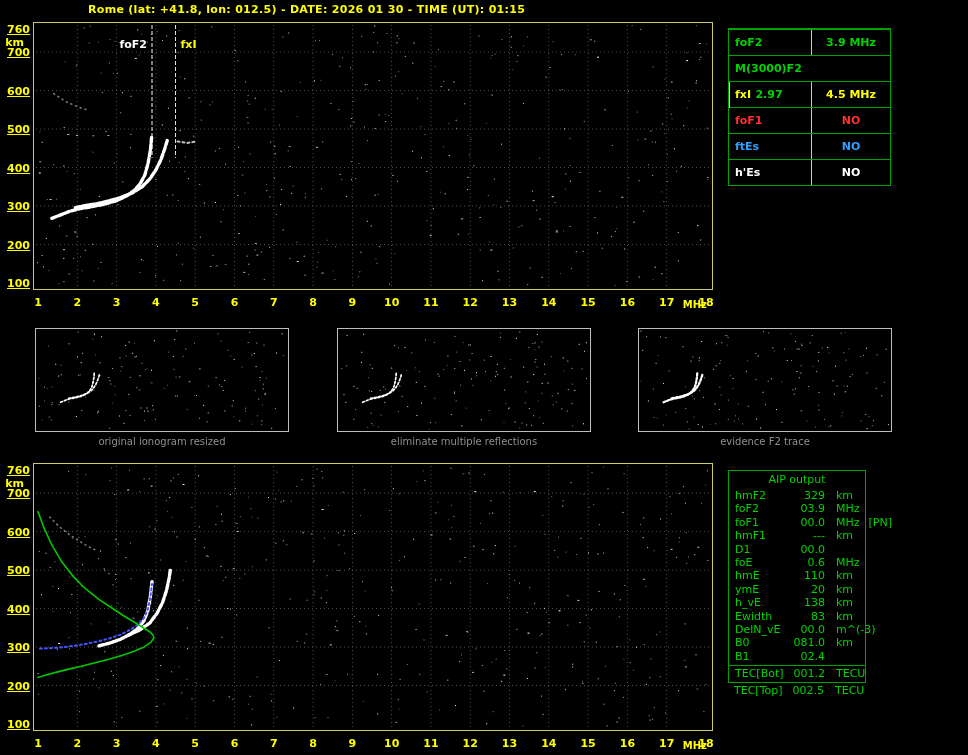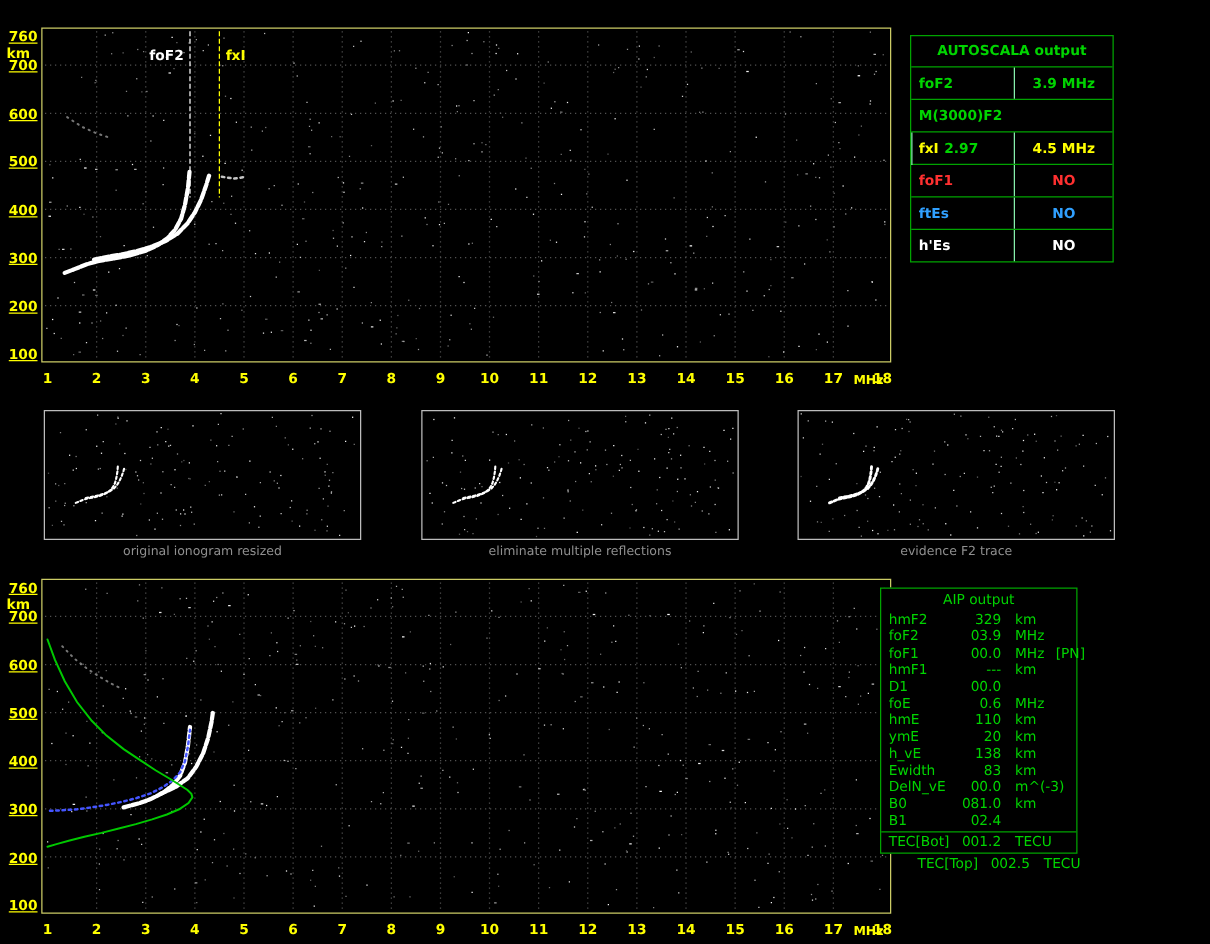--- a/index.html
+++ b/index.html
@@ -14,37 +14,38 @@
   .yunit{position:absolute;width:24px;text-align:right;color:#ffff00;font-size:11px;font-weight:bold;}
   .xtick{position:absolute;width:20px;text-align:center;color:#ffff00;font-size:11px;font-weight:bold;}
   .xunit{position:absolute;color:#ffff00;font-size:10px;font-weight:bold;}
   
   .autoscala{position:absolute;left:728px;top:28px;width:163px;border:1px solid #00a400;background:#000;}
   .as-header{height:24px;line-height:24px;text-align:center;color:#00d400;font-size:11px;font-weight:bold;}
   .as-row{display:flex;border-top:1px solid #00a400;height:26px;line-height:26px;font-size:11px;font-weight:bold;}
   .as-label{flex:1;padding-left:6px;}
   .as-value{width:79px;border-left:1px solid #86efac;text-align:center;}
   
-  .aip{position:absolute;left:704px;top:470px;width:158px;border:1px solid #00a400;background:#000;padding-bottom:2px;}
+  .aip{position:absolute;left:728px;top:470px;width:138px;border:1px solid #00a400;background:#000;padding-bottom:2px;}
   .aip-title{height:18px;line-height:18px;text-align:center;color:#00d400;font-size:11px;}
   .aip-row{display:flex;height:13.4px;line-height:13.4px;font-size:11px;color:#00d400;padding:0 6px;white-space:nowrap;}
   .aip-label{width:56px;flex:none;}
   .aip-val{width:34px;flex:none;text-align:right;}
   .aip-unit{flex:none;margin-left:11px;}
   .aip-extra{flex:none;margin-left:9px;}
   .aip-sep{border-top:1px solid #00a400;margin:2px 0 1px;}
   #aip-tectop-holder{position:absolute;left:728px;top:684px;width:166px;}
   
   .thumb{position:absolute;top:328px;width:254px;height:104px;border:1px solid #bcbcbc;background:#000;}
   .thumb-caption{position:absolute;top:436px;width:254px;text-align:center;color:#8f8f8f;font-size:10px;}
 </style>
 </head>
 <body>
 
 <div id="root">
+  <div class="title">Rome (lat: +41.8, lon: 012.5) - DATE: 2026 01 30 - TIME (UT): 01:15</div>
 
   <div class="plot" id="plot-top"><svg xmlns="http://www.w3.org/2000/svg" width="678" height="266">
         <line x1="2" y1="221.5" x2="676" y2="221.5" stroke="#505050" stroke-width="1" stroke-dasharray="1 3"></line>
         <line x1="2" y1="183.0" x2="676" y2="183.0" stroke="#505050" stroke-width="1" stroke-dasharray="1 3"></line>
         <line x1="2" y1="144.5" x2="676" y2="144.5" stroke="#505050" stroke-width="1" stroke-dasharray="1 3"></line>
         <line x1="2" y1="106.1" x2="676" y2="106.1" stroke="#505050" stroke-width="1" stroke-dasharray="1 3"></line>
         <line x1="2" y1="67.6" x2="676" y2="67.6" stroke="#505050" stroke-width="1" stroke-dasharray="1 3"></line>
         <line x1="2" y1="29.1" x2="676" y2="29.1" stroke="#505050" stroke-width="1" stroke-dasharray="1 3"></line>
         <line x1="43.3" y1="2" x2="43.3" y2="264" stroke="#505050" stroke-width="1" stroke-dasharray="1 3"></line>
         <line x1="82.6" y1="2" x2="82.6" y2="264" stroke="#505050" stroke-width="1" stroke-dasharray="1 3"></line>
@@ -955,21 +956,20 @@
         <rect x="474.8" y="110.0" width="1" height="1" fill="rgb(136,136,136)"></rect>
         <rect x="293.5" y="253.0" width="1" height="1" fill="rgb(116,116,116)"></rect>
         <polyline fill="none" points="64.9,181.9 76.7,178.8 86.5,175.3 96.3,170.3 104.2,164.2 110.1,156.5 114.0,146.1 116.4,132.2 118.0,117.6" stroke="#ffffff" stroke-width="3.4" stroke-dasharray="5 2" stroke-linecap="round"></polyline>
         <polyline fill="none" points="94.4,171.1 106.2,165.7 116.0,158.8 123.1,149.2 128.6,138.4 132.5,126.5 135.2,113.8 136.4,105.3" stroke="#ffffff" stroke-width="3.4" stroke-dasharray="5 2" stroke-linecap="round"></polyline>
         <polyline fill="none" points="6.0,184.6 15.8,184.2 27.6,183.4 39.4,181.9 51.2,180.0 62.9,177.6 74.7,174.6 86.5,170.7 96.3,165.7 104.2,160.3 110.1,153.8 114.0,144.9 116.4,133.0 118.0,119.9" stroke="#4455ff" stroke-width="2" stroke-dasharray="2 3" stroke-linecap="round"></polyline>
         <polyline fill="none" points="4.0,47.6 9.9,63.7 17.8,81.0 27.6,97.6 39.4,112.6 51.2,124.5 64.9,135.3 78.7,144.5 90.4,152.2 102.2,159.2 110.1,164.2 116.0,168.0 119.1,171.1 119.9,173.8 116.8,178.4 109.3,183.4 99.5,187.6 87.7,191.5 74.7,195.3 61.0,198.8 47.2,202.3 33.5,205.4 21.7,208.4 11.9,211.1 4.0,213.4" stroke="#00c800" stroke-width="1.6" stroke-linecap="round"></polyline>
         <polyline fill="none" points="15.8,53.0 25.6,63.0 35.4,70.7 45.3,77.2 55.1,83.0 62.9,86.8" stroke="#aaaaaa" stroke-width="1.6" stroke-dasharray="1 4" opacity="0.7" stroke-linecap="round"></polyline>
       </svg></div>
 
   <div class="autoscala" id="autoscala-box">
-    <div class="as-header">AUTOSCALA output</div>
     <div id="autoscala-rows">
         <div class="as-row" style="color: rgb(0, 212, 0);">
           <span class="as-label">foF2</span>
           <span class="as-value">3.9 MHz</span>
         </div>
         <div class="as-row" style="color: rgb(0, 212, 0); flex-direction: column;">
           <span class="as-label">M(3000)F2</span>
           <span class="as-value">2.97</span>
         </div>
         <div class="as-row" style="color: rgb(255, 255, 0);">

